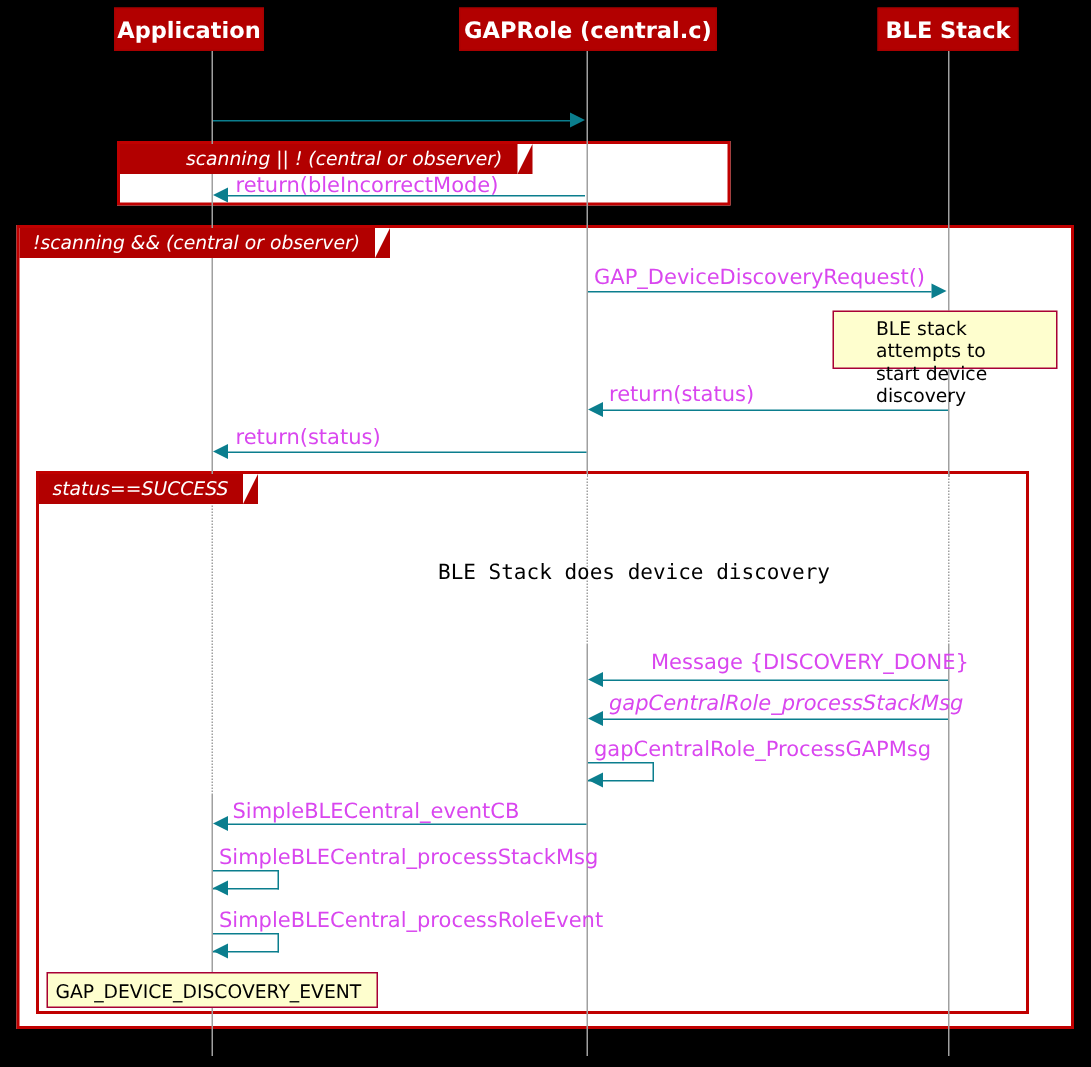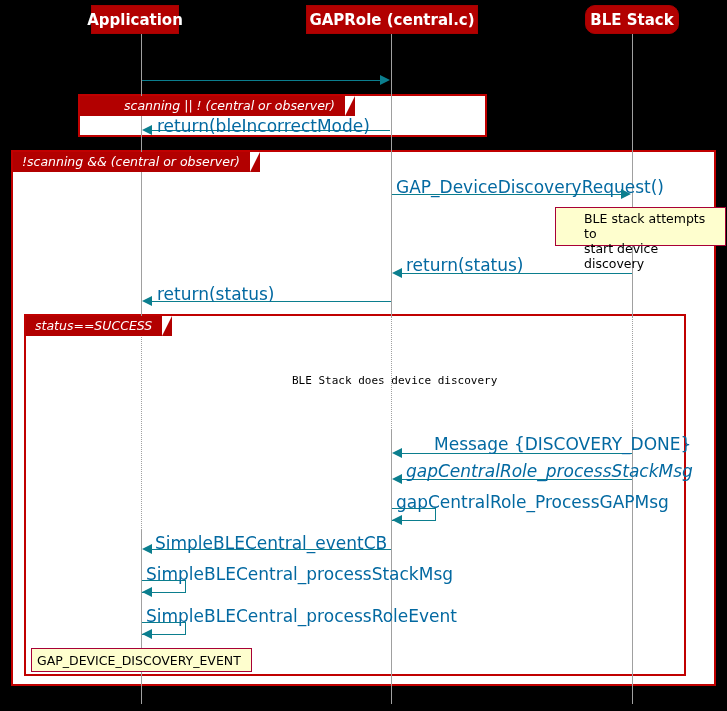--- a/index.html
+++ b/index.html
@@ -93,22 +93,22 @@
   .arrowhead.right {
     border-width: 5px 0 5px 10px;
     border-color: transparent transparent transparent #0B7E8E;
   }
   .arrowhead.left {
     border-width: 5px 10px 5px 0;
     border-color: transparent #0B7E8E transparent transparent;
   }
   .msg-label {
     position: absolute;
-    font-size: 17px;
-    color: #0369a1;
+    font-size: 14px;
+    color: #d946ef;
     white-space: nowrap;
     z-index: 5;
   }
   
   .selfcall {
     position: absolute;
     box-sizing: border-box;
     border: 1.5px solid #0B7E8E;
     border-left: none;
     z-index: 4;
@@ -125,21 +125,21 @@
     padding: 3px 5px;
     box-sizing: border-box;
     white-space: pre-line;
     z-index: 7;
   }
 
   
   .delay-text {
     position: absolute;
     font-family: "DejaVu Sans Mono", monospace;
-    font-size: 11px;
+    font-size: 14px;
     color: #000000;
     white-space: nowrap;
     z-index: 5;
   }
 </style>
 </head>
 <body>
 
 <div id="canvas">
 
@@ -157,36 +157,36 @@
   <div class="lifeline" style="left:141px; top:530px; height:174px;"></div>
 
   <div class="lifeline" style="left:391px; top:34px; height:282px;"></div>
   <div class="lifeline dotted" style="left:391px; top:316px; height:114px;"></div>
   <div class="lifeline" style="left:391px; top:430px; height:274px;"></div>
 
   <div class="lifeline" style="left:632px; top:34px; height:282px;"></div>
   <div class="lifeline dotted" style="left:632px; top:316px; height:114px;"></div>
   <div class="lifeline" style="left:632px; top:430px; height:274px;"></div>
 
-  <div class="participant" style="left:91px; top:5px; width:88px; height:29px;">Application</div>
+  <div class="participant" style="left:76px; top:5px; width:100px; height:29px;">Application</div>
   <div class="participant" style="left:306px; top:5px; width:172px; height:29px;">GAPRole (central.c)</div>
-  <div class="participant" style="left:585px; top:5px; width:94px; height:29px;border-radius:10px;">BLE Stack</div>
+  <div class="participant" style="left:585px; top:5px; width:94px; height:29px;">BLE Stack</div>
 
   <div class="msg-line" style="left:142px; top:80px; width:238px;"></div>
   <div class="arrowhead right" style="left:380px; top:75px;"></div>
 
   <div class="msg-label" style="left:157px; top:116px;">return(bleIncorrectMode)</div>
   <div class="msg-line" style="left:152px; top:130px; width:238px;"></div>
   <div class="arrowhead left" style="left:142px; top:125px;"></div>
 
   <div class="msg-label" style="left:396px; top:177px;">GAP_DeviceDiscoveryRequest()</div>
   <div class="msg-line" style="left:392px; top:194px; width:229px;"></div>
   <div class="arrowhead right" style="left:621px; top:189px;"></div>
 
-  <div class="note" style="left:555px; top:207px; width:171px; height:39px;padding-left:28px;">BLE stack attempts to
+  <div class="note" style="left:555px; top:207px; width:150px; height:39px;padding-left:28px;">BLE stack attempts to
 start device discovery</div>
 
   <div class="msg-label" style="left:406px; top:255px;">return(status)</div>
   <div class="msg-line" style="left:402px; top:273px; width:230px;"></div>
   <div class="arrowhead left" style="left:392px; top:268px;"></div>
 
   <div class="msg-label" style="left:157px; top:284px;">return(status)</div>
   <div class="msg-line" style="left:152px; top:301px; width:239px;"></div>
   <div class="arrowhead left" style="left:142px; top:296px;"></div>
 

